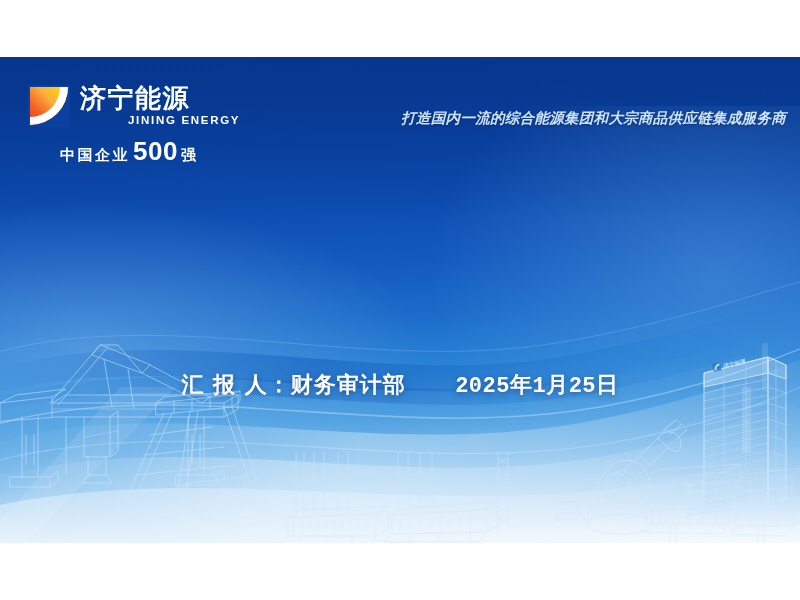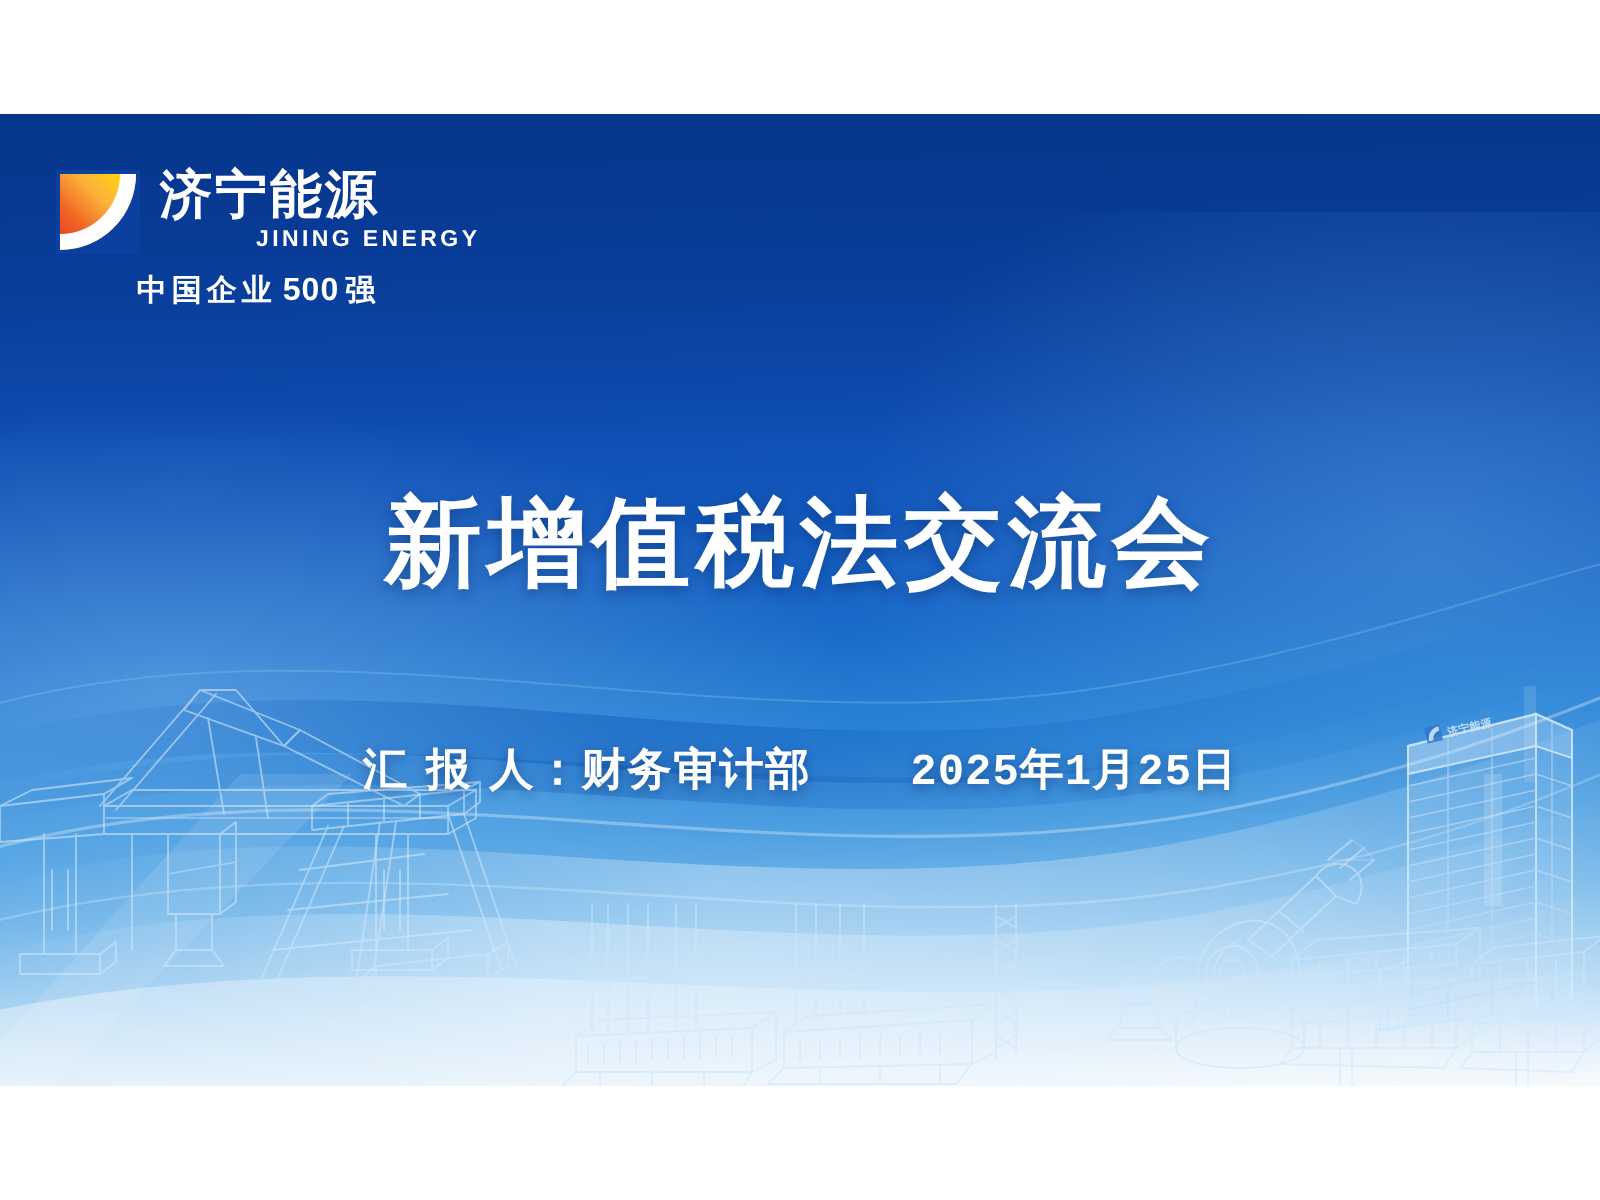--- a/index.html
+++ b/index.html
@@ -53,21 +53,21 @@
   #logo-mark{width:42px;height:42px;flex:0 0 42px;position:relative;}
   #logo-wordmark{display:flex;flex-direction:column;line-height:1;}
   #logo-cn{font-size:26px;font-weight:700;color:#ffffff;letter-spacing:1.5px;
     font-family:"DejaVu Sans","Liberation Sans",sans-serif;white-space:nowrap;}
   #logo-en{font-size:11.5px;font-weight:700;color:#ffffff;letter-spacing:1.7px;
     margin-top:4px;white-space:nowrap;margin-left:48px;}
   #logo-rank{margin-top:9px;text-align:right;white-space:nowrap;
     display:flex;align-items:baseline;justify-content:center;gap:1px;}
   #logo-rank .rk-cn{font-size:15px;font-weight:600;color:#ffffff;letter-spacing:2.5px;
     font-family:"DejaVu Sans","Liberation Sans",sans-serif;}
-  #logo-rank .rk-num{font-size:16px;font-weight:800;color:#ffffff;letter-spacing:.5px;margin:0 2px;}
+  #logo-rank .rk-num{font-size:26px;font-weight:800;color:#ffffff;letter-spacing:.5px;margin:0 2px;}
   #logo-rank .rk-tail{font-size:15px;font-weight:600;color:#ffffff;
     font-family:"DejaVu Sans","Liberation Sans",sans-serif;}
 
   
   #tagline{position:absolute;right:14px;top:52px;font-size:14.5px;font-weight:700;
     font-style:italic;color:#cfe4ff;letter-spacing:.3px;white-space:nowrap;
     font-family:"DejaVu Sans","Liberation Sans",sans-serif;
     text-shadow:0 1px 2px rgba(2,26,72,.45);}
 
   
@@ -365,22 +365,22 @@
         <div id="logo-en">JINING ENERGY</div>
       </div>
     </div>
     <div id="logo-rank">
       <span class="rk-cn">中国企业</span>
       <span class="rk-num">500</span>
       <span class="rk-tail">强</span>
     </div>
   </div>
 
-
-  <div id="title-main">新增值税法交流会</div>
+  <div id="tagline">打造国内一流的综合能源集团和大宗商品供应链集成服务商</div>
+
 
   <div id="title-sub">
     <span class="presenter">汇 报 人：财务审计部</span>
     <span class="gap"></span>
     <span class="date">2025年1月25日</span>
   </div>
 
 </div>
 
 </body></html>

